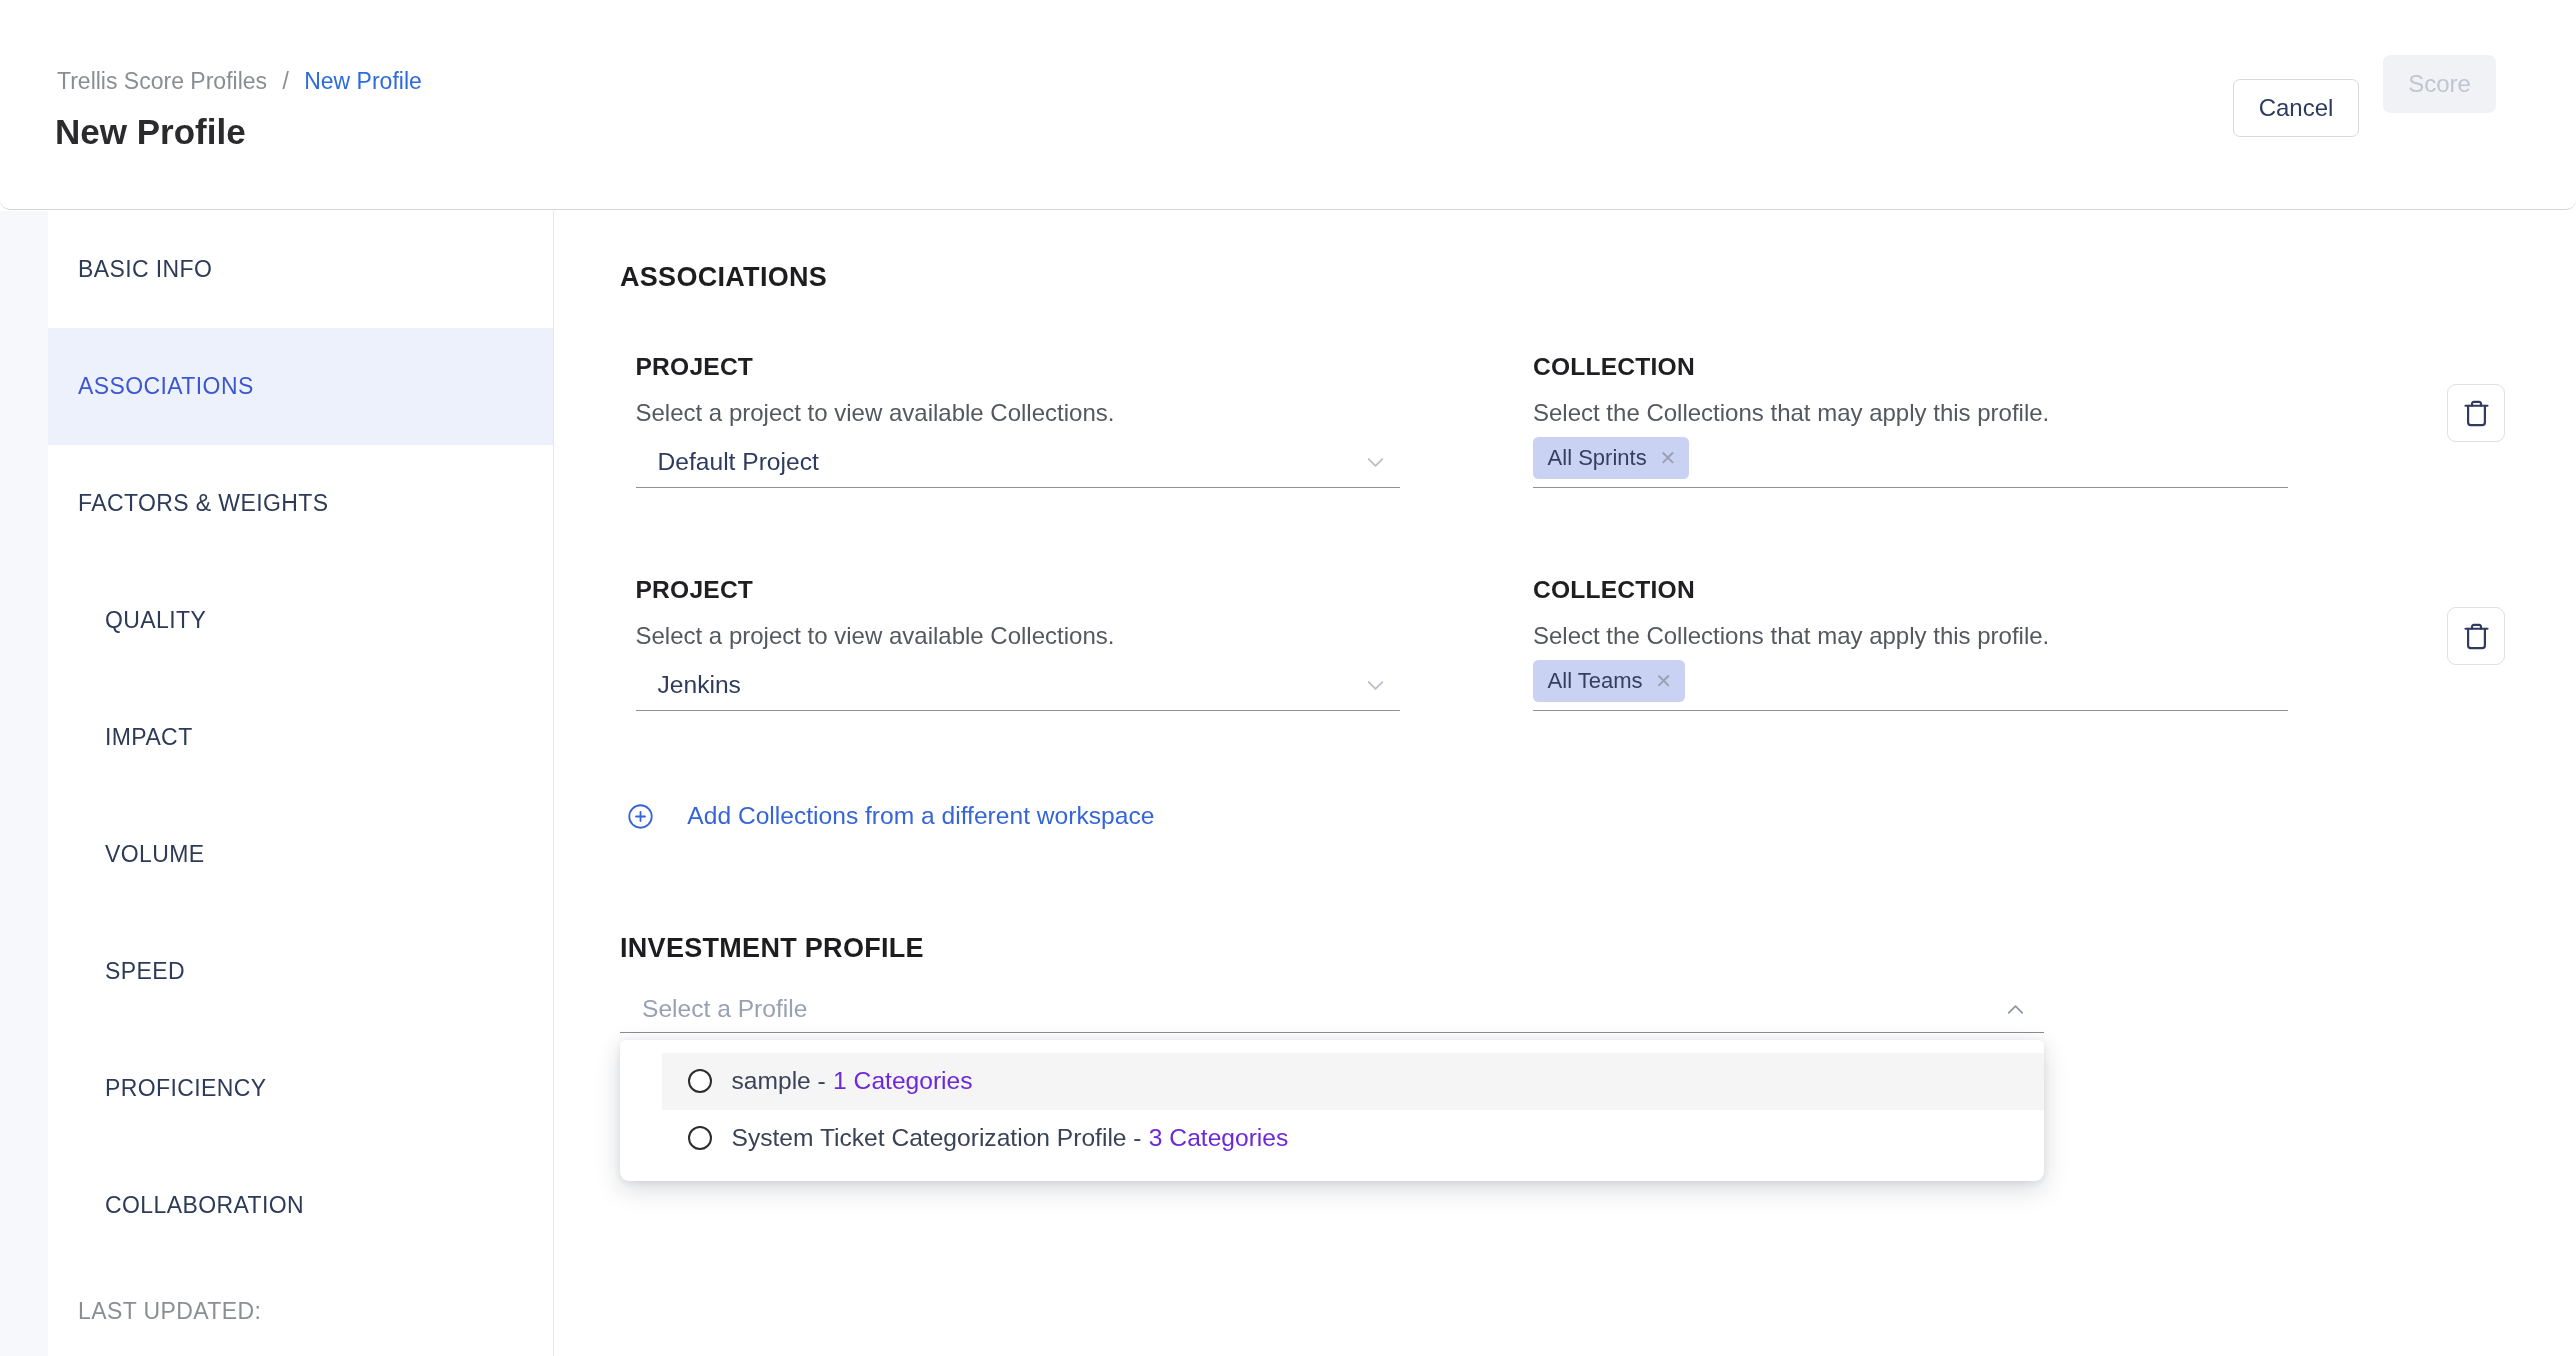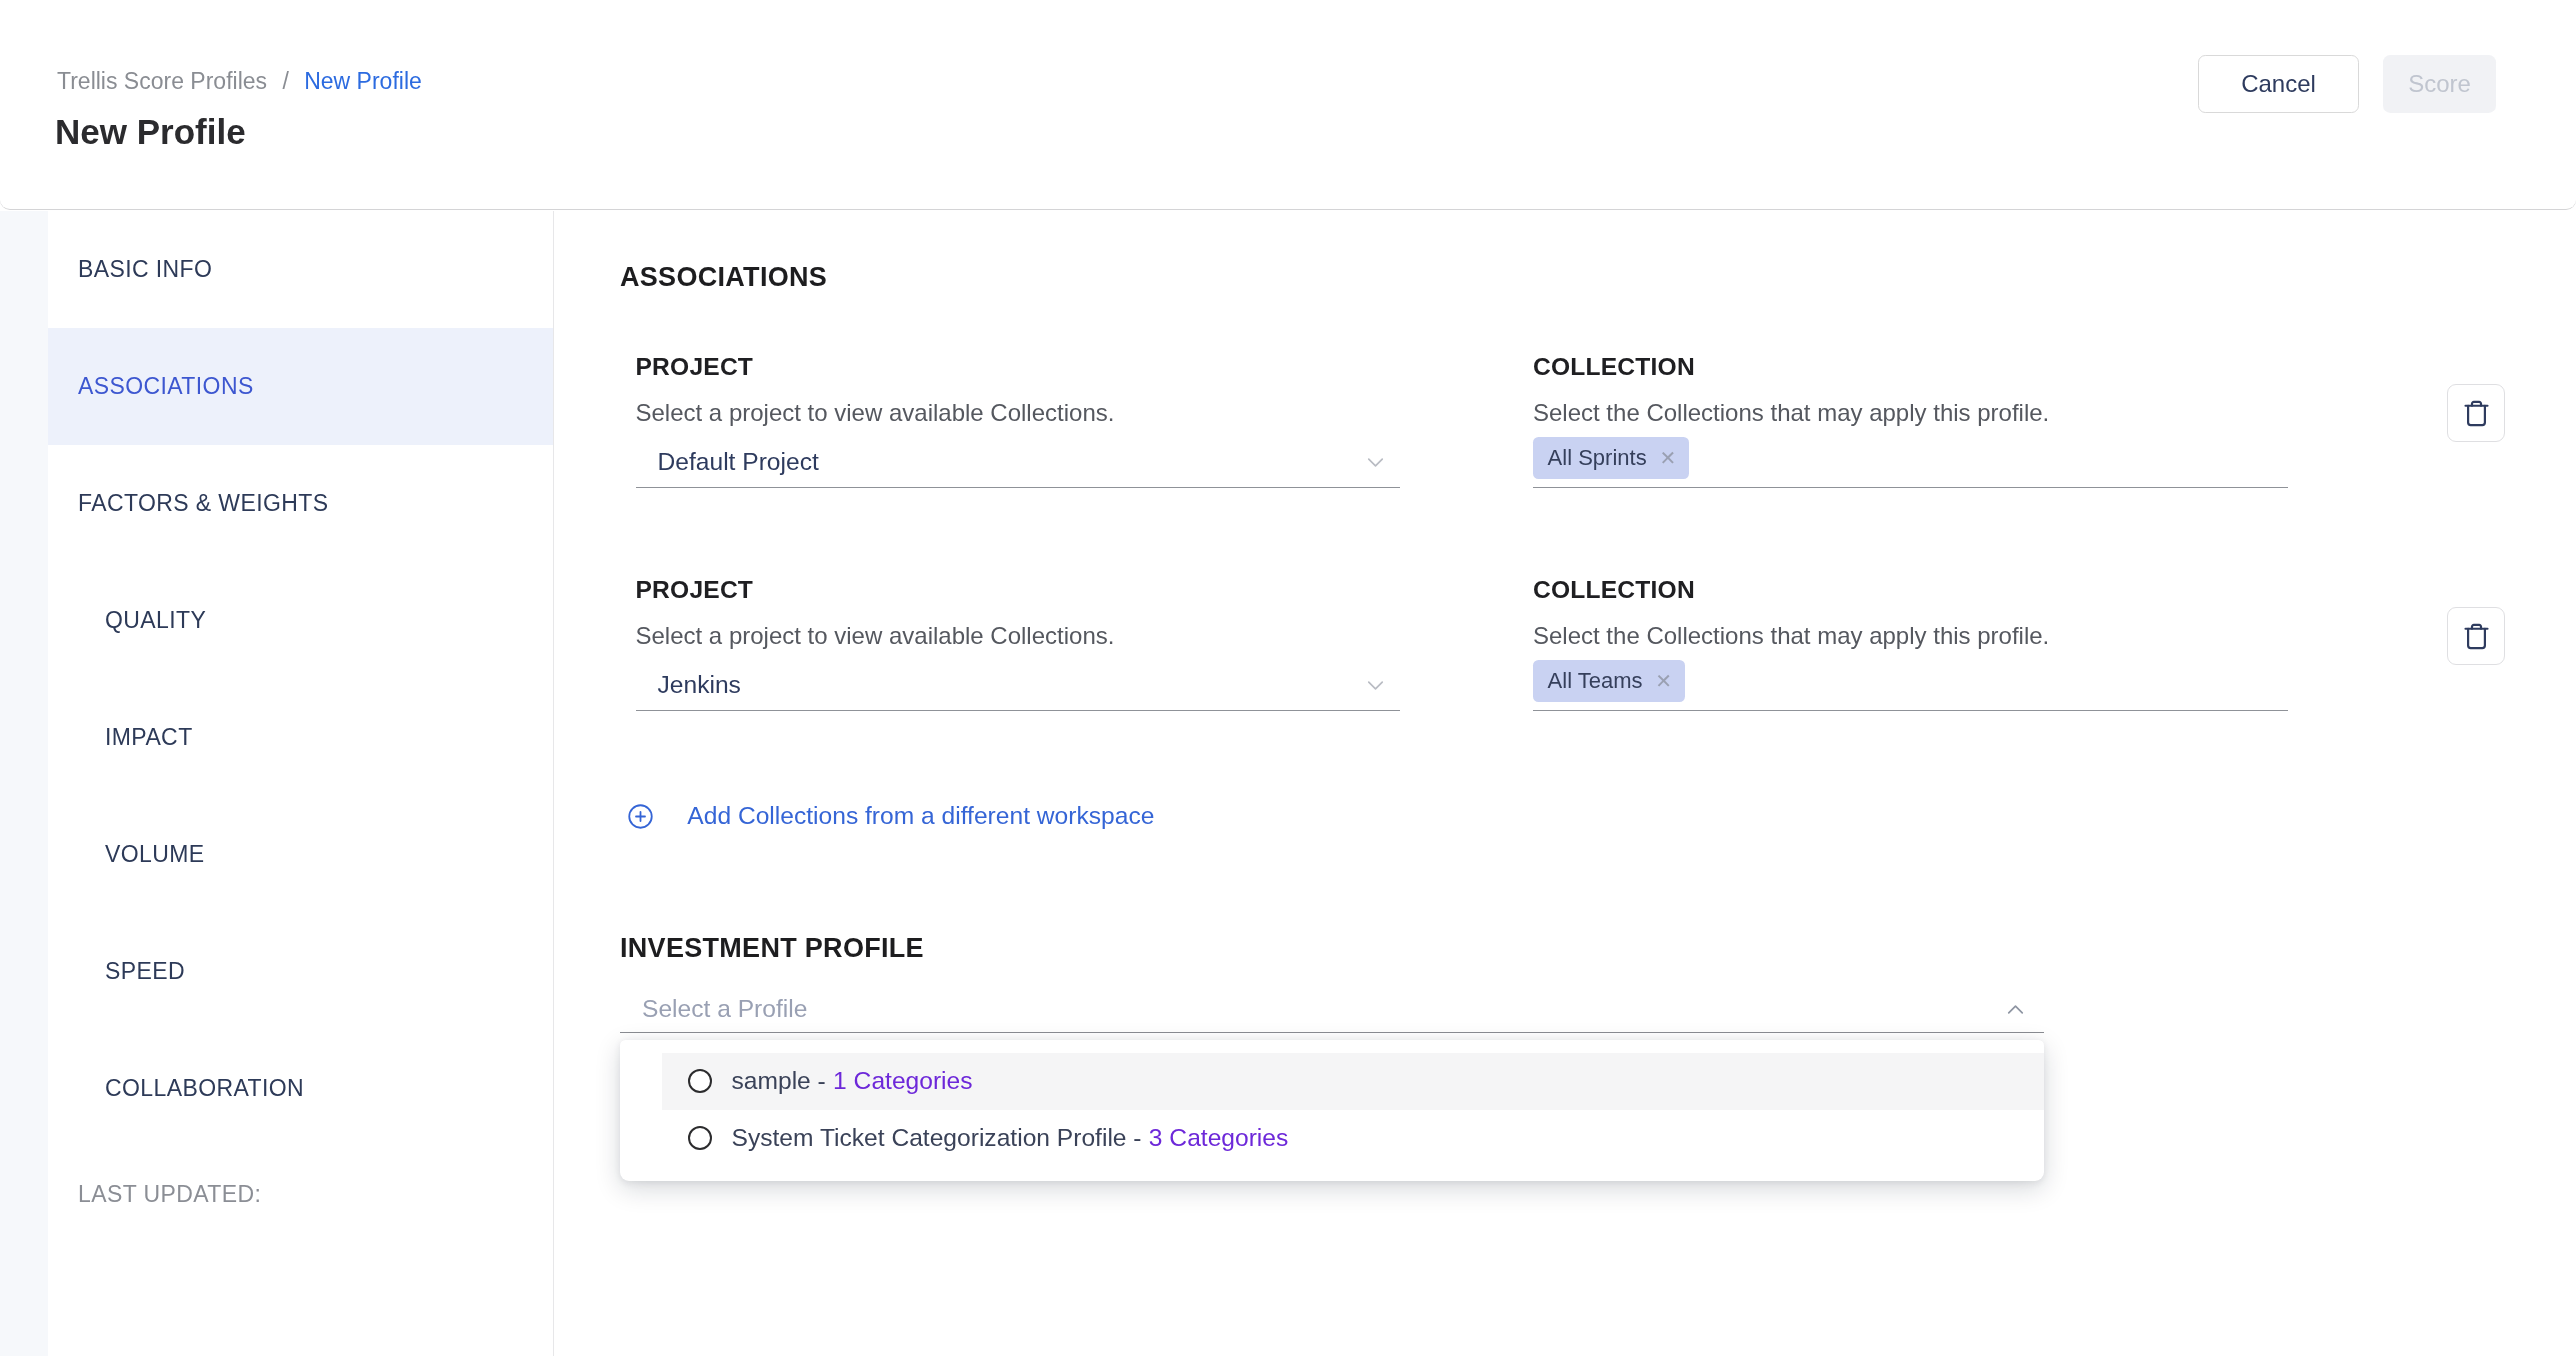--- a/index.html
+++ b/index.html
@@ -11,21 +11,21 @@
   .topbar { position:absolute; left:0; top:0; width:100%; height:210px; background:#fff;
             border-bottom:1.8px solid #d4d4d6; z-index:3;border-radius:10px; }
   .breadcrumb { position:absolute; left:57px; top:69px; font-size:23px; line-height:25.5px; color:#8a8d93; }
   .breadcrumb .sep { margin:0 9px; color:#8a8d93; }
   .breadcrumb .current { color:#2c6be0; cursor:pointer; }
   .page-title { position:absolute; left:55px; top:111px; font-size:35px; line-height:42px;
                 font-weight:700; color:#2b2b2e; }
   .actions { position:absolute; top:55px; right:80px; display:flex; gap:24px; }
   .btn { height:58px; border-radius:7.3px; font-size:24px; display:flex; align-items:center;
          justify-content:center; font-family:inherit; cursor:pointer; }
-  .btn-cancel { width:161px; background:#fff; border:1.8px solid #d9d9d9; color:#2e3b5e; }
+  .btn-cancel { width:126px; background:#fff; border:1.8px solid #d9d9d9; color:#2e3b5e;margin-top:24px; }
   .btn-save { width:113px; background:#f1f2f5; border:none; color:#c0c5cf; cursor:default; }
 
   
   .gutter { position:absolute; left:0; top:211px; bottom:0; width:55px; background:#f6f8fb; }
   .sidebar { position:absolute; left:48px; top:211px; bottom:0; width:506px; background:#fff;
              border-right:1.8px solid #e7e7e9; }
   .side-item { height:117px; display:flex; align-items:center; padding-left:30px;
                font-size:23px; letter-spacing:0.4px; color:#2d3a58; font-weight:500; cursor:pointer; }
   .side-item.indent { padding-left:57px; }
   .side-item.selected { background:#edf1fb; color:#3d57d0; }
@@ -94,20 +94,21 @@
 
   <div class="gutter"></div>
   <nav class="sidebar">
     <div class="side-item">BASIC INFO</div>
     <div class="side-item selected">ASSOCIATIONS</div>
     <div class="side-item">FACTORS &amp; WEIGHTS</div>
     <div class="side-item indent">QUALITY</div>
     <div class="side-item indent">IMPACT</div>
     <div class="side-item indent">VOLUME</div>
     <div class="side-item indent">SPEED</div>
+    <div class="side-item indent">PROFICIENCY</div>
     <div class="side-item indent">COLLABORATION</div>
     <div class="side-item muted">LAST UPDATED:</div>
   </nav>
 
   <main class="main">
     <h2 class="section-title">ASSOCIATIONS</h2>
 
     <section class="assoc-row row-1">
       <div class="col-project">
         <div class="field-label">PROJECT</div>

